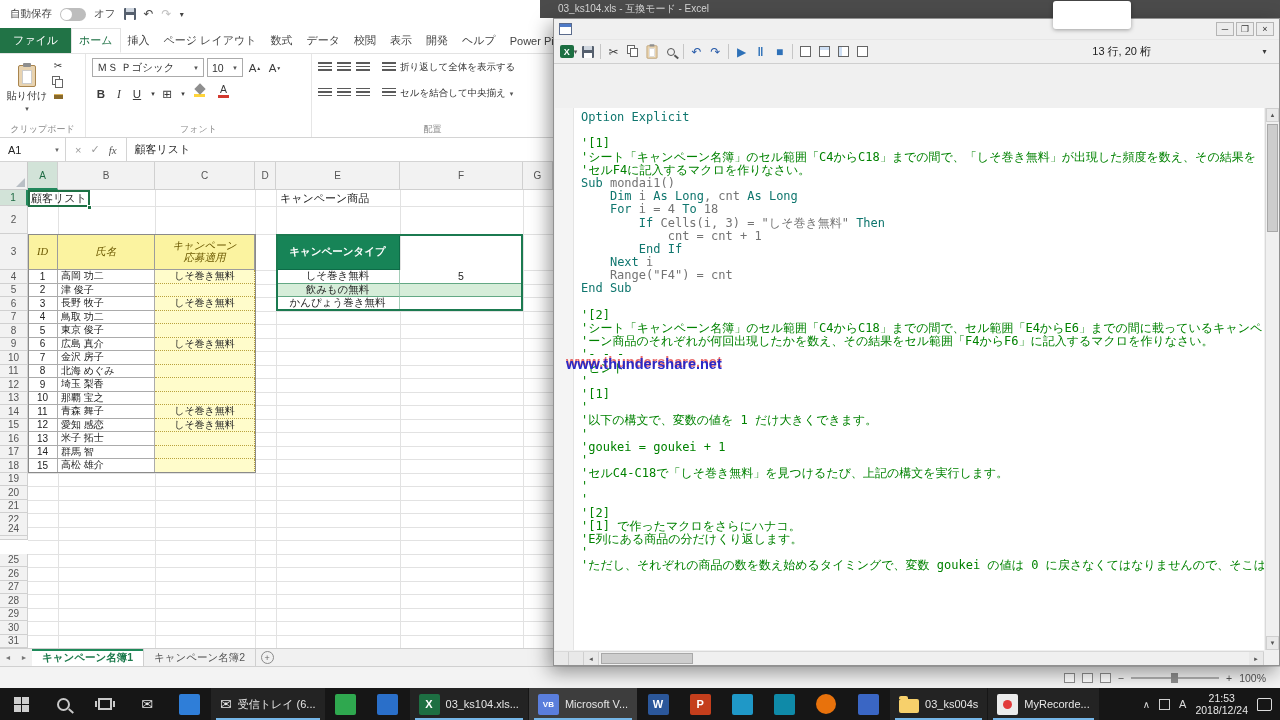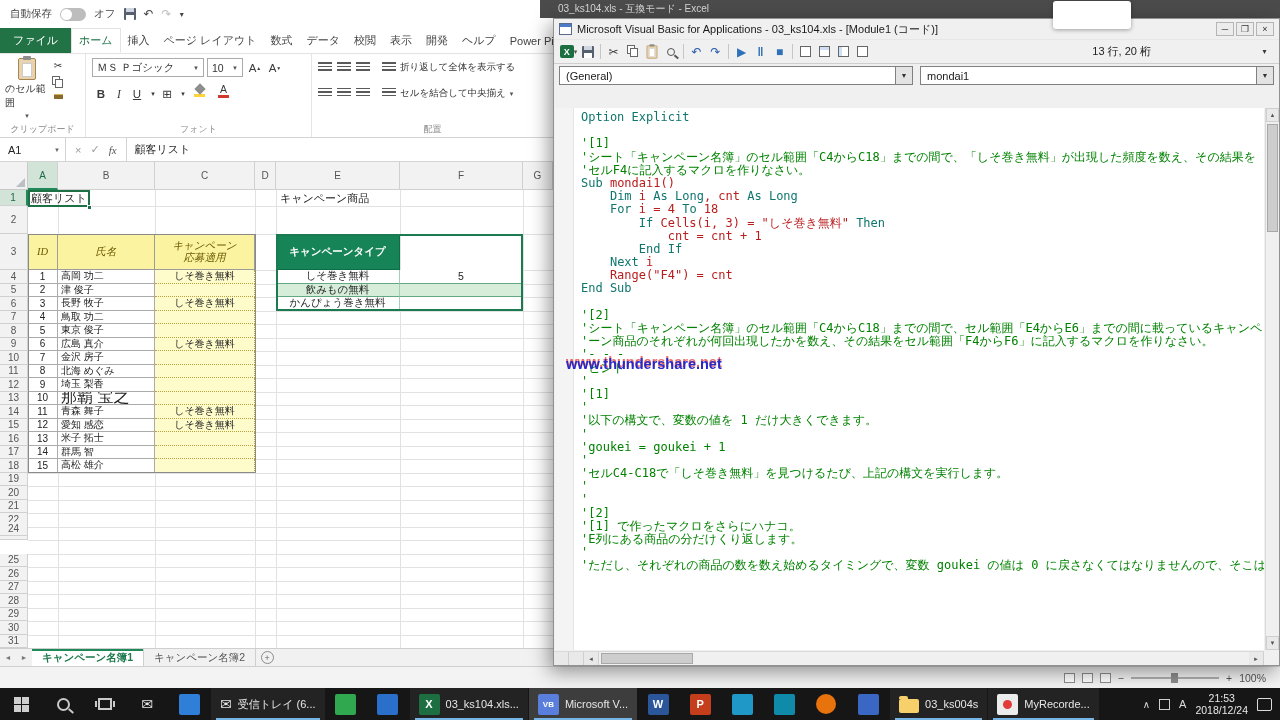--- a/index.html
+++ b/index.html
@@ -101,21 +101,21 @@
 .mag{width:8px;height:8px;border:1.5px solid #555;border-radius:50%;position:relative;display:inline-block}
 .mag::after{content:"";position:absolute;left:6px;top:7px;width:5px;height:1.5px;background:#555;transform:rotate(40deg)}
 #caretpos{margin-left:auto;margin-right:104px;color:#222;font-size:11px;white-space:nowrap}
 #vba-combos{height:23px;display:flex;gap:7px;padding:2px 5px}
 .combo{flex:1;background:#fff;border:1px solid #808080;display:flex;align-items:center;padding-left:6px;overflow:hidden}
 .combo .ca{margin-left:auto;align-self:stretch;width:17px;background:#e3e3e3;border-left:1px solid #808080;display:flex;align-items:center;justify-content:center;font-size:7px;color:#333}
 #vba-code{position:absolute;left:1px;top:89px;right:15px;bottom:15px;background:#fff;overflow:hidden;font-family:"DejaVu Sans Mono","Liberation Mono",monospace;font-size:12px;color:#000}
 #vba-margin{position:absolute;left:0;top:0;bottom:0;width:19px;background:#f4f4f4;border-right:1px solid #e4e4e4}
 #vba-lines{position:absolute;left:26px;top:3px;right:0;bottom:0;white-space:pre;line-height:13.2px}
 .cl{height:13.2px}
-.cl .k{color:#0f766e}.cl .c{color:#008200}.cl .n{color:#b91c1c}
+.cl .k{color:#0f766e}.cl .c{color:#008200}.cl .n{color:#737373}
 #vba-vs{position:absolute;right:0;top:89px;bottom:15px;width:14px;background:#f0f0f0;border-left:1px solid #d9d9d9}
 .sbtn{position:absolute;left:0;width:13px;height:14px;background:#e9e9e9;border:1px solid #cfcfcf;display:flex;align-items:center;justify-content:center;font-size:6px;color:#555}
 #vs-thumb{position:absolute;left:1px;top:16px;width:11px;height:108px;background:#cdcdcd;border:1px solid #a8a8a8}
 #vba-hs{position:absolute;left:0;right:15px;bottom:0;height:14px;background:#f0f0f0;border-top:1px solid #d9d9d9;display:flex;align-items:center}
 .hbtn{width:15px;height:13px;background:#e9e9e9;border-right:1px solid #cfcfcf;display:flex;align-items:center;justify-content:center;font-size:6px;color:#555}
 #hs-thumb{width:92px;height:11px;background:#cdcdcd;border:1px solid #a8a8a8;margin-left:2px}
 #hs-right{margin-left:auto}
 #vba-corner{position:absolute;right:0;bottom:0;width:14px;height:14px;background:#f0f0f0}
 
 
@@ -176,21 +176,21 @@
     <div class="xtab">表示</div>
     <div class="xtab">開発</div>
     <div class="xtab">ヘルプ</div>
     <div class="xtab">Power Piv</div>
   </div>
 
 <div id="xl-ribbon">
   <div class="rgrp" style="left:0;width:86px">
     <div class="pastebtn">
       <span class="clipic"></span>
-      <span>のセル範囲</span>
+      <span>貼り付け</span>
       <span class="tiny">▾</span>
     </div>
     <div class="clip-small">
       <span>✂</span>
       <span class="dup">
           <i></i>
           <i></i>
         </span>
       <span class="brush"></span>
     </div>
@@ -369,21 +369,21 @@
     <div class="cell c t1cell" style="left: 28px; top: 189px; width: 30px; height: 13.5px; font-size: 10px;">7</div>
     <div class="cell t1cell" style="left: 58px; top: 189px; width: 97px; height: 13.5px; padding-left: 3px; font-size: 10px;">金沢 房子</div>
     <div class="cell c t1c" style="left: 155px; top: 189px; width: 100px; height: 13.5px; font-size: 10px;"></div>
     <div class="cell c t1cell" style="left: 28px; top: 202.5px; width: 30px; height: 13.5px; font-size: 10px;">8</div>
     <div class="cell t1cell" style="left: 58px; top: 202.5px; width: 97px; height: 13.5px; padding-left: 3px; font-size: 10px;">北海 めぐみ</div>
     <div class="cell c t1c" style="left: 155px; top: 202.5px; width: 100px; height: 13.5px; font-size: 10px;"></div>
     <div class="cell c t1cell" style="left: 28px; top: 216px; width: 30px; height: 13.5px; font-size: 10px;">9</div>
     <div class="cell t1cell" style="left: 58px; top: 216px; width: 97px; height: 13.5px; padding-left: 3px; font-size: 10px;">埼玉 梨香</div>
     <div class="cell c t1c" style="left: 155px; top: 216px; width: 100px; height: 13.5px; font-size: 10px;"></div>
     <div class="cell c t1cell" style="left: 28px; top: 229.5px; width: 30px; height: 13.5px; font-size: 10px;">10</div>
-    <div class="cell t1cell" style="left: 58px; top: 229.5px; width: 97px; height: 13.5px; padding-left: 3px; font-size: 16px;">那覇 宝之</div>
+    <div class="cell t1cell" style="left: 58px; top: 229.5px; width: 97px; height: 13.5px; padding-left: 3px; font-size: 10px;">那覇 宝之</div>
     <div class="cell c t1c" style="left: 155px; top: 229.5px; width: 100px; height: 13.5px; font-size: 10px;"></div>
     <div class="cell c t1cell" style="left: 28px; top: 243px; width: 30px; height: 13.5px; font-size: 10px;">11</div>
     <div class="cell t1cell" style="left: 58px; top: 243px; width: 97px; height: 13.5px; padding-left: 3px; font-size: 10px;">青森 舞子</div>
     <div class="cell c t1c" style="left: 155px; top: 243px; width: 100px; height: 13.5px; font-size: 10px;">しそ巻き無料</div>
     <div class="cell c t1cell" style="left: 28px; top: 256.5px; width: 30px; height: 13.5px; font-size: 10px;">12</div>
     <div class="cell t1cell" style="left: 58px; top: 256.5px; width: 97px; height: 13.5px; padding-left: 3px; font-size: 10px;">愛知 感恋</div>
     <div class="cell c t1c" style="left: 155px; top: 256.5px; width: 100px; height: 13.5px; font-size: 10px;">しそ巻き無料</div>
     <div class="cell c t1cell" style="left: 28px; top: 270px; width: 30px; height: 13.5px; font-size: 10px;">13</div>
     <div class="cell t1cell" style="left: 58px; top: 270px; width: 97px; height: 13.5px; padding-left: 3px; font-size: 10px;">米子 拓士</div>
     <div class="cell c t1c" style="left: 155px; top: 270px; width: 100px; height: 13.5px; font-size: 10px;"></div>
@@ -426,21 +426,20 @@
         <span id="zoomthumb"></span>
       </span>
     <span>+</span>
     <span>100%</span>
   </div>
 </div>
 
 <div id="vba">
   <div id="vba-title">
     <span class="vbico"></span>
-    <span>Microsoft Visual Basic for Applications - 03_ks104.xls - [Module1 (コード)]</span>
     <span id="vba-ctrls">
       <span class="wc">─</span>
       <span class="wc">❐</span>
       <span class="wc">×</span>
     </span>
   </div>
   <div id="vba-tb">
     <span class="tic">
         <span class="xlsq">X</span>
         <span class="tiny">▾</span>
@@ -478,30 +477,20 @@
       </span>
     <span class="tic">
         <span class="sq sq3"></span>
       </span>
     <span class="tic">
         <span class="sq"></span>
       </span>
     <span id="caretpos">13 行, 20 桁</span>
     <span class="tic" style="font-size:8px">▾</span>
   </div>
-  <div id="vba-combos">
-    <div class="combo">
-      <span>(General)</span>
-      <span class="ca">▼</span>
-    </div>
-    <div class="combo">
-      <span>mondai1</span>
-      <span class="ca">▼</span>
-    </div>
-  </div>
   <div id="vba-code">
     <div id="vba-margin"></div>
     <div id="vba-lines"><div class="cl"><span class="k">Option Explicit</span></div><div class="cl">&nbsp;</div><div class="cl"><span class="c">'[1]</span></div><div class="cl"><span class="c">'シート「キャンペーン名簿」のセル範囲「C4からC18」までの間で、「しそ巻き無料」が出現した頻度を数え、その結果を</span></div><div class="cl"><span class="c">'セルF4に記入するマクロを作りなさい。</span></div><div class="cl"><span class="k">Sub</span><span class="n"> mondai1()</span></div><div class="cl"><span class="n">    </span><span class="k">Dim</span><span class="n"> i </span><span class="k">As</span><span class="n"> </span><span class="k">Long</span><span class="n">, cnt </span><span class="k">As</span><span class="n"> </span><span class="k">Long</span></div><div class="cl"><span class="n">    </span><span class="k">For</span><span class="n"> i = 4 </span><span class="k">To</span><span class="n"> 18</span></div><div class="cl"><span class="n">        </span><span class="k">If</span><span class="n"> Cells(i, 3) = "しそ巻き無料" </span><span class="k">Then</span></div><div class="cl"><span class="n">            cnt = cnt + 1</span></div><div class="cl"><span class="n">        </span><span class="k">End If</span></div><div class="cl"><span class="n">    </span><span class="k">Next</span><span class="n"> i</span></div><div class="cl"><span class="n">    Range("F4") = cnt</span></div><div class="cl"><span class="k">End Sub</span></div><div class="cl">&nbsp;</div><div class="cl"><span class="c">'[2]</span></div><div class="cl"><span class="c">'シート「キャンペーン名簿」のセル範囲「C4からC18」までの間で、セル範囲「E4からE6」までの間に載っているキャンペ</span></div><div class="cl"><span class="c">'ーン商品のそれぞれが何回出現したかを数え、その結果をセル範囲「F4からF6」に記入するマクロを作りなさい。</span></div><div class="cl"><span class="c">'- - -</span></div><div class="cl"><span class="c">'ヒント</span></div><div class="cl"><span class="c">'</span></div><div class="cl"><span class="c">'[1]</span></div><div class="cl"><span class="c">'</span></div><div class="cl"><span class="c">'以下の構文で、変数の値を 1 だけ大きくできます。</span></div><div class="cl"><span class="c">'</span></div><div class="cl"><span class="c">'goukei = goukei + 1</span></div><div class="cl"><span class="c">'</span></div><div class="cl"><span class="c">'セルC4-C18で「しそ巻き無料」を見つけるたび、上記の構文を実行します。</span></div><div class="cl"><span class="c">'</span></div><div class="cl"><span class="c">'</span></div><div class="cl"><span class="c">'[2]</span></div><div class="cl"><span class="c">'[1] で作ったマクロをさらにハナコ。</span></div><div class="cl"><span class="c">'E列にある商品の分だけくり返します。</span></div><div class="cl"><span class="c">'</span></div><div class="cl"><span class="c">'ただし、それぞれの商品の数を数え始めるタイミングで、変数 goukei の値は 0 に戻さなくてはなりませんので、そこは要注意</span></div></div>
   </div>
   <div id="vba-vs">
     <div class="sbtn" style="top:0">▲</div>
     <div id="vs-thumb"></div>
     <div class="sbtn" style="bottom:0">▼</div>
   </div>
   <div id="vba-hs">

